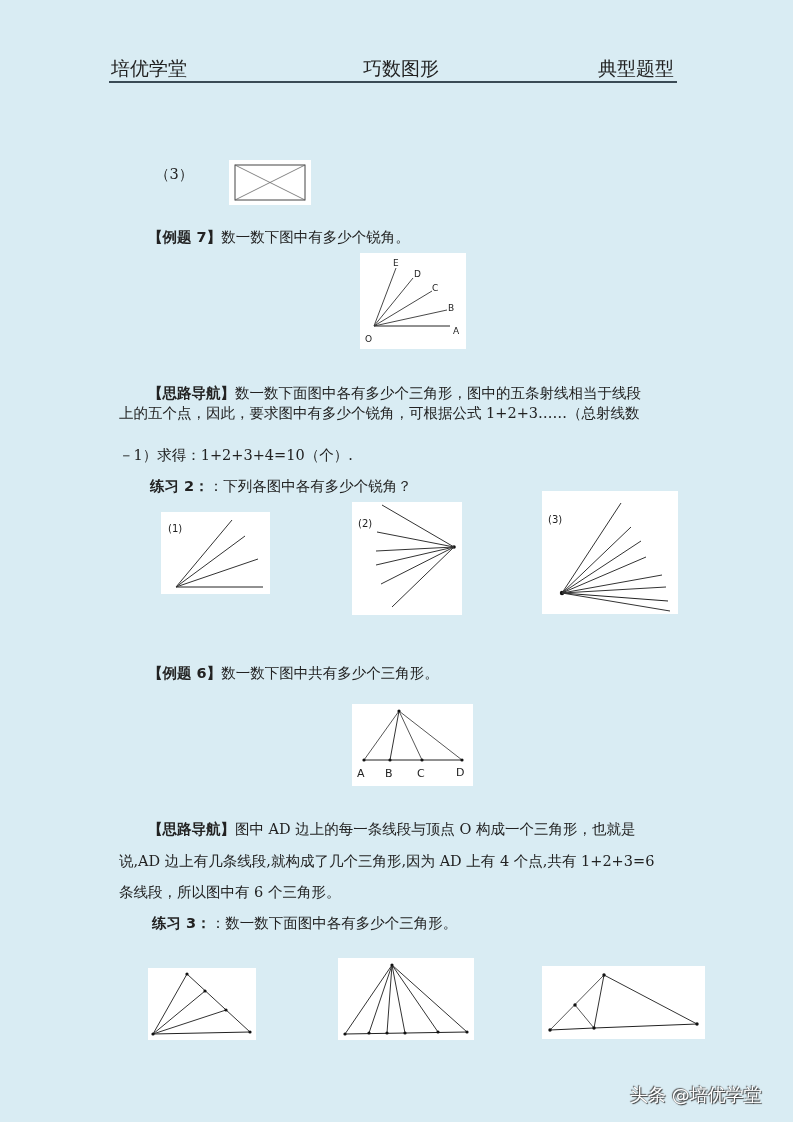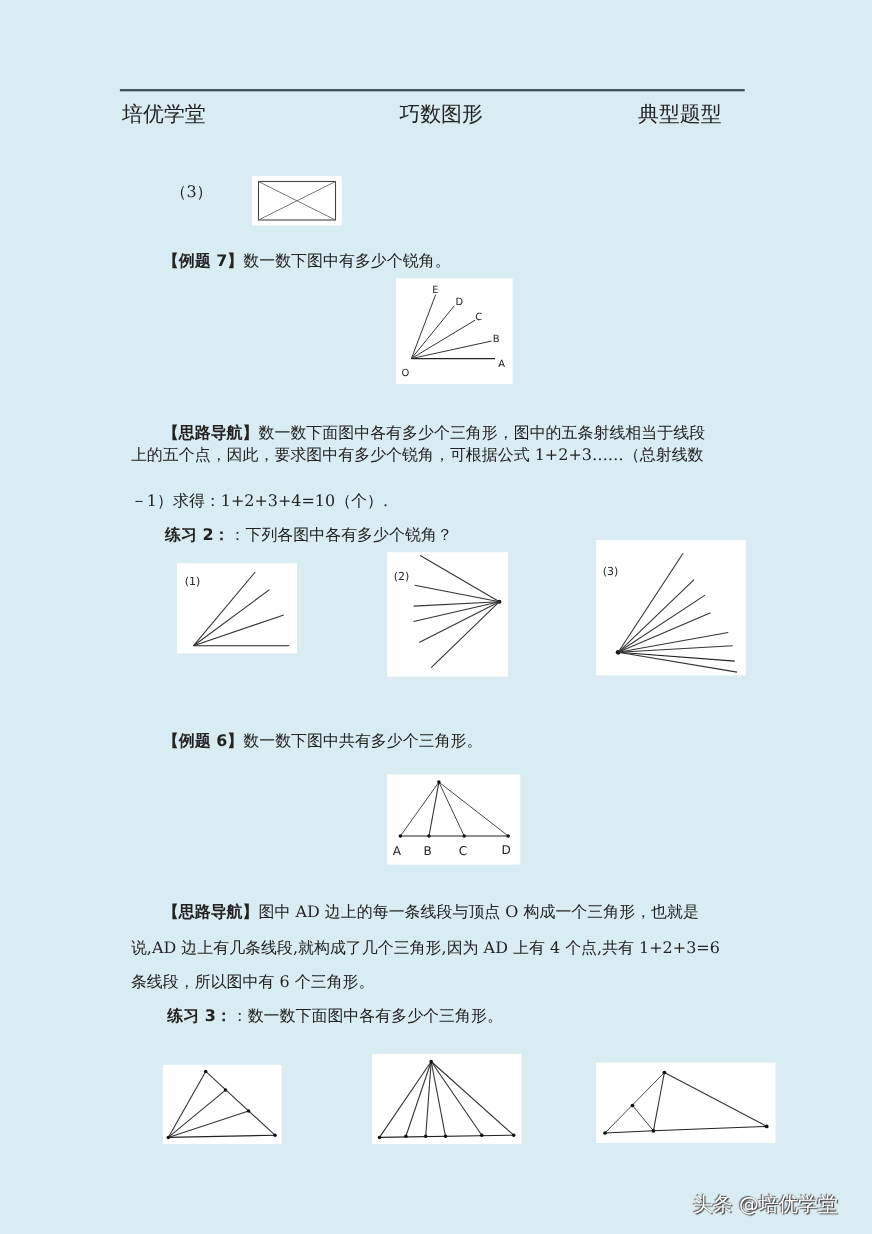--- a/index.html
+++ b/index.html
@@ -3,39 +3,39 @@
 <meta charset="utf-8">
 <style>
   html, body { margin: 0; padding: 0; }
   body {
     width: 793px; height: 1122px; position: relative; overflow: hidden;
     background: #d9ecf3;
     font-family: "DejaVu Serif", "Liberation Serif", serif;
     color: #1a1a1a;
   }
   .abs { position: absolute; }
-  .header-text { font-size: 19px; top: 56px; color: #222; margin-top: 35px; }
+  .header-text { font-size: 19px; top: 56px; color: #222; }
   .header-rule { left: 109px; top: 81px; width: 568px; height: 2px; background: #3a4b55; }
   .txt { font-size: 14.5px; white-space: nowrap; color: #222; }
   .bold { font-weight: bold; font-family: "DejaVu Sans", "Liberation Sans", sans-serif; }
   .fig { background: #ffffff; }
   .fig svg { display: block; }
   .watermark {
     font-family: "DejaVu Sans", "Liberation Sans", sans-serif;
     font-size: 18px; color: #ffffff;
     text-shadow: 1px 1px 1px #333, -1px -1px 1px #555;
     left: 630px; top: 1083px; text-align: right;
   }
 </style>
 </head>
 <body>
 
 <div class="abs header-text" style="left:111px;">培优学堂</div>
 <div class="abs header-text" style="left:363px;">巧数图形</div>
-<div class="abs header-text" style="left:580px;">典型题型</div>
+<div class="abs header-text" style="left:598px;">典型题型</div>
 <div class="abs header-rule"></div>
 
 <div class="abs txt" style="left:155px; top:165px;">（3）</div>
 <div class="abs fig" style="left:229px; top:160px; width:82px; height:45px;">
   <svg width="82" height="45">
     <rect x="6" y="5" width="70" height="35" fill="none" stroke="#444" stroke-width="1"></rect>
     <line x1="6" y1="5" x2="76" y2="40" stroke="#666" stroke-width="0.8"></line>
     <line x1="76" y1="5" x2="6" y2="40" stroke="#666" stroke-width="0.8"></line>
   </svg>
 </div>

